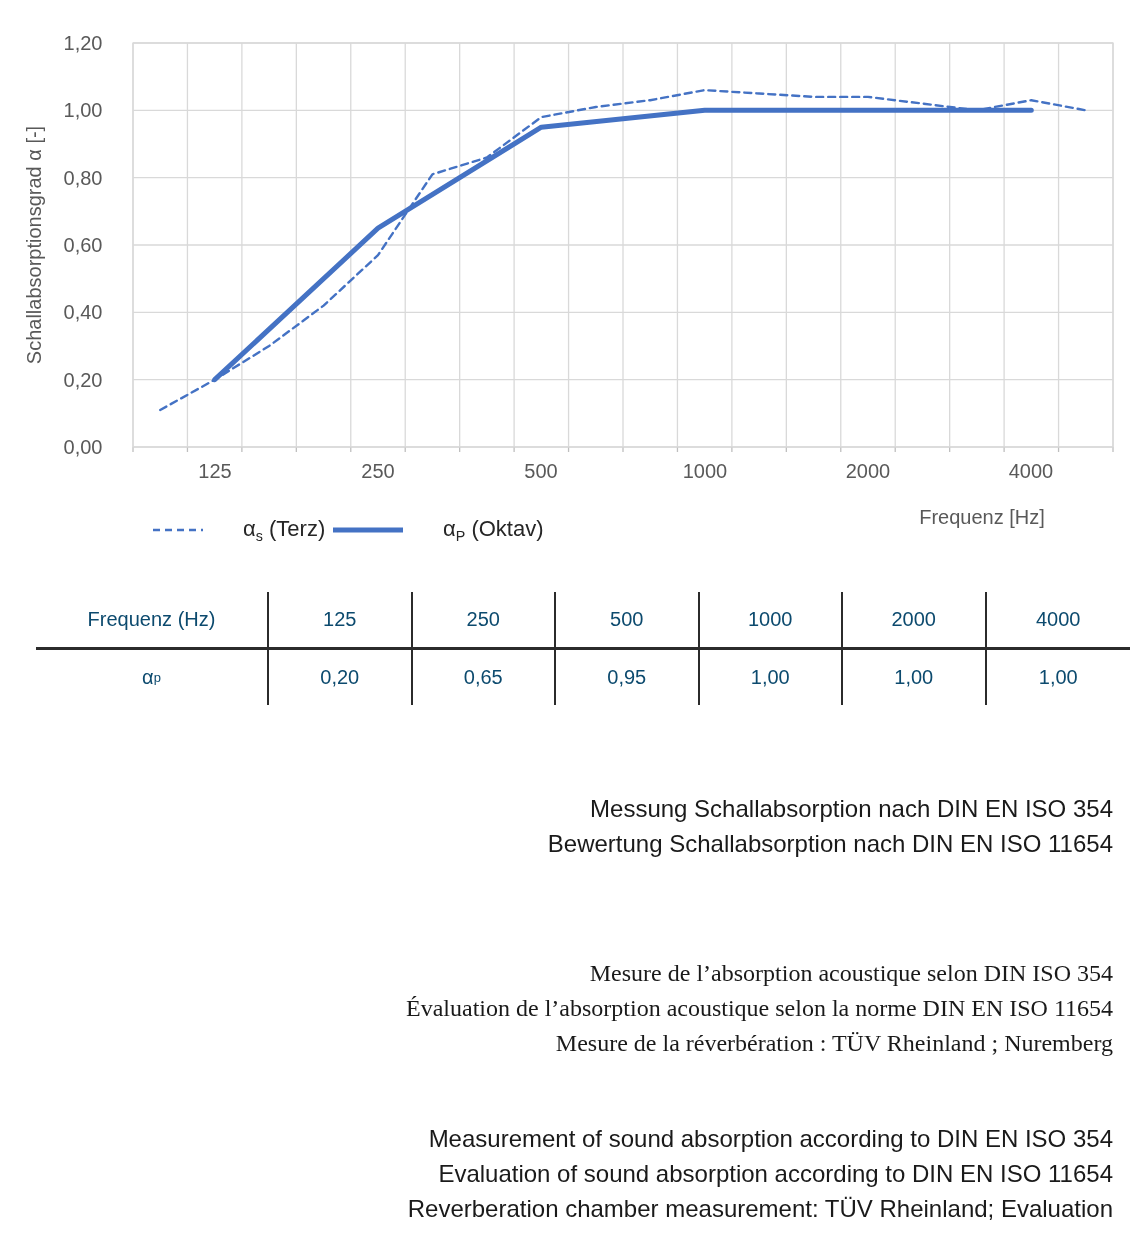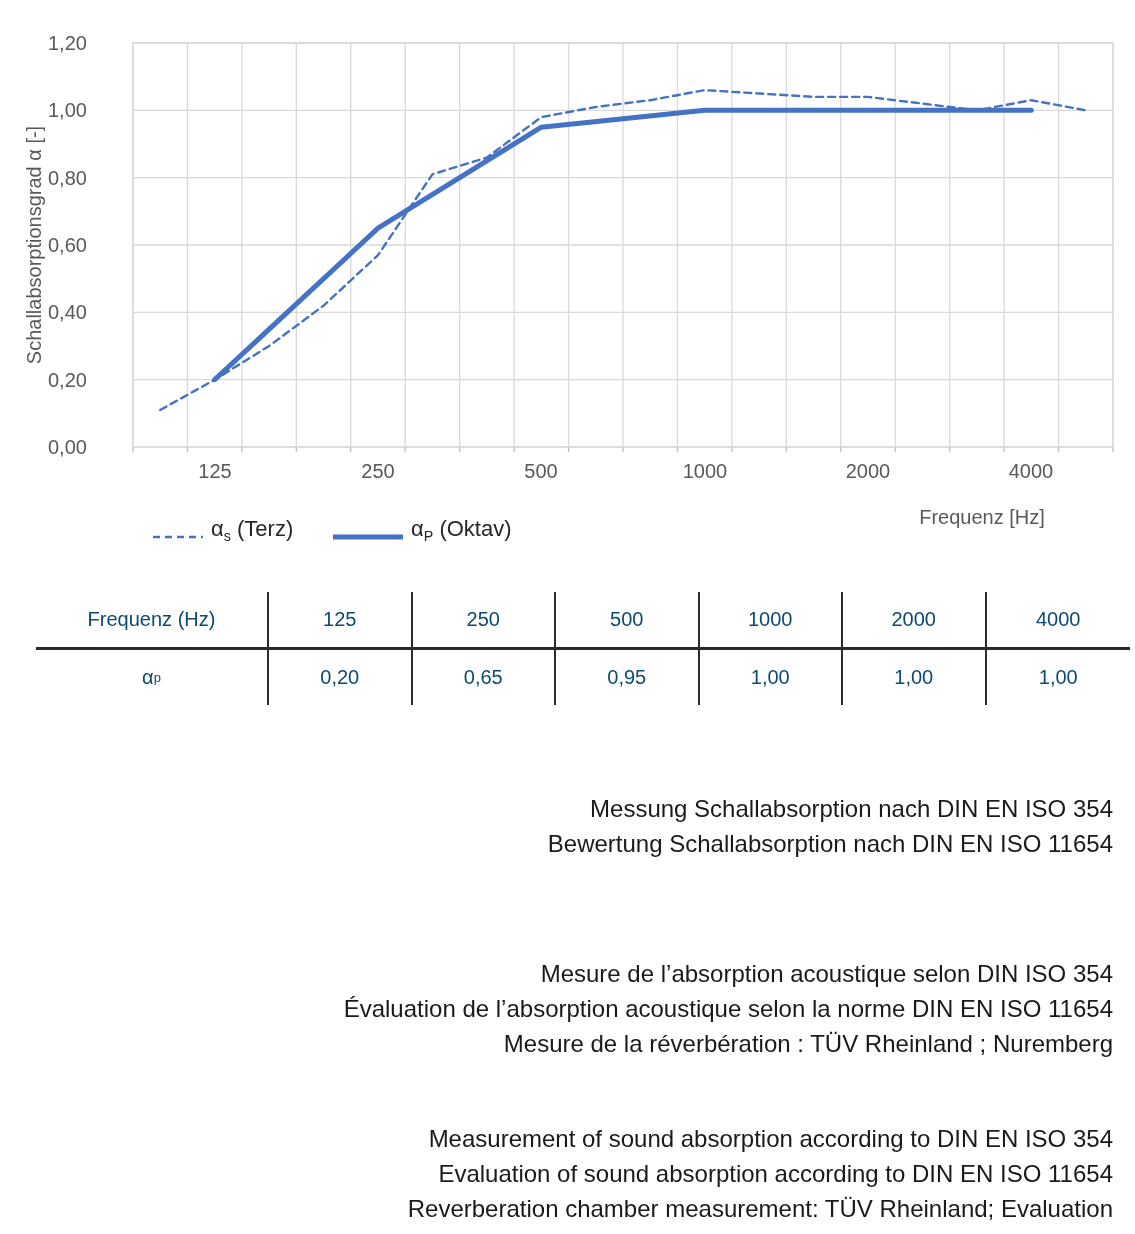--- a/index.html
+++ b/index.html
@@ -3,36 +3,36 @@
 <meta charset="utf-8">
 <style>
   html,body{margin:0;padding:0;background:#ffffff;}
   .page{position:relative;width:1135px;height:1234px;background:#fff;
         font-family:"Liberation Sans",sans-serif;color:#1a1a1a;overflow:hidden;}
   
   .chart{position:absolute;left:0;top:0;width:1135px;height:560px;}
   #plot-svg{position:absolute;left:0;top:0;}
   .y-axis-title{position:absolute;top:245px;left:34px;transform:translate(-50%,-50%) rotate(-90deg);
         white-space:nowrap;font-size:20px;color:#595959;}
-  .y-tick{position:absolute;left:48px;width:70px;text-align:left;font-size:20px;color:#595959;line-height:26px;}
+  .y-tick{position:absolute;left:48px;width:70px;text-align:center;font-size:20px;color:#595959;line-height:26px;}
   .x-tick{position:absolute;top:460px;width:100px;text-align:center;font-size:20px;color:#595959;}
   .x-axis-title{position:absolute;top:506px;left:860px;width:244px;text-align:center;font-size:20px;color:#595959;}
-  .legend-item{position:absolute;top:516px;height:28px;display:flex;align-items:flex-end;font-size:22px;color:#262626;}
+  .legend-item{position:absolute;top:516px;height:28px;display:flex;align-items:center;font-size:22px;color:#262626;gap:32px;}
   .legend-item svg{display:block;margin-right:7px;}
   sub{font-size:0.65em;}
   
   .data-table{position:absolute;left:36px;top:592px;width:1094px;display:grid;
         grid-template-columns:233px repeat(6,1fr);font-size:20px;color:#0c4a6e;}
   .data-table .cell{height:55px;display:flex;align-items:center;justify-content:center;}
   .data-table .cell.sep{border-right:2px solid #2b2b2b;}
   .table-divider{grid-column:1 / -1;height:3px;background:#2b2b2b;}
   
   .note{position:absolute;left:0;width:1113px;text-align:right;font-size:24px;line-height:35px;color:#1a1a1a;margin-top:20px;}
   .note-de{top:771px;}
-  .note-fr{top:936px;}
+  .note-fr{top:936px;font-family:Liberation Serif, serif;}
   .note-en{top:1101px;}
 </style>
 </head>
 <body>
 
 <div class="page">
 
   <div class="chart">
     <svg id="plot-svg" width="1135" height="560" viewBox="0 0 1135 560">
         <line x1="133" x2="1113" y1="447" y2="447" stroke="#D9D9D9" stroke-width="1.3"></line>

